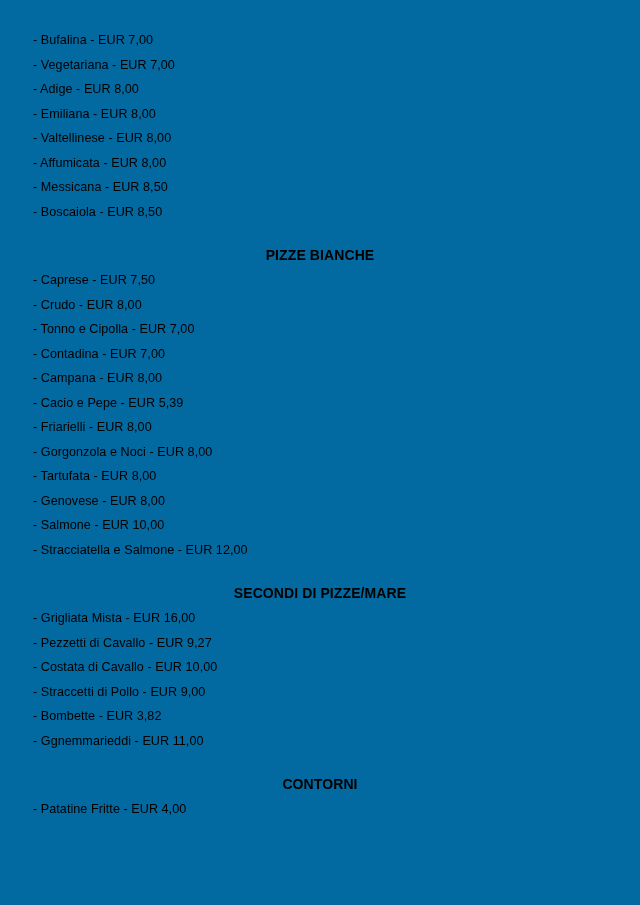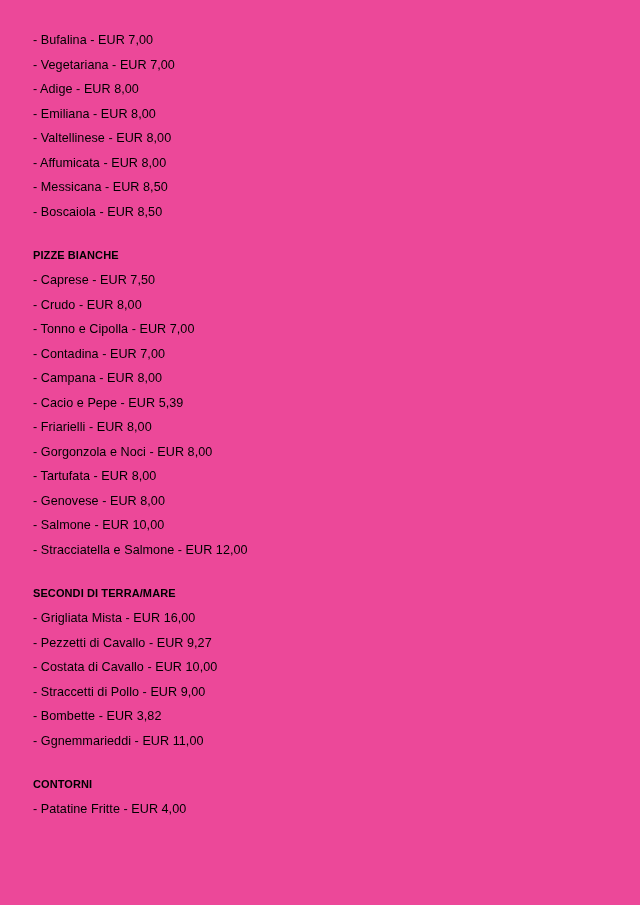--- a/index.html
+++ b/index.html
@@ -12,41 +12,42 @@
     width: 640px;
     height: 905px;
     font-family: "Liberation Sans", sans-serif;
     color: #000000;
     -webkit-font-smoothing: antialiased;
   }
   .page {
     position: relative;
     width: 640px;
     height: 905px;
-    background: #ec4899;
+    background: #0369a1;
     box-sizing: border-box;
     padding: 28px 33px 0 33px;
     overflow: hidden;
   }
   .doc-body {
     display: block;
   }
   .menu-section {
     display: block;
   }
   .menu-section + .menu-section {
     margin-top: 19px;
   }
   .section-heading {
-    font-size: 11px;
+    font-size: 14px;
     font-weight: bold;
     line-height: 24.5px;
     letter-spacing: 0.1px;
     margin: 0 0 0.5px 0;
     white-space: nowrap;
+    text-align: center;
   }
   .item-list {
     list-style: none;
     margin: 0;
     padding: 0;
   }
   .menu-item {
     font-size: 12.6px;
     font-weight: normal;
     line-height: 24.5px;
@@ -85,21 +86,21 @@
           <li class="menu-item"><span class="item-text">- Cacio e Pepe - EUR 5,39</span></li>
           <li class="menu-item"><span class="item-text">- Friarielli - EUR 8,00</span></li>
           <li class="menu-item"><span class="item-text">- Gorgonzola e Noci - EUR 8,00</span></li>
           <li class="menu-item"><span class="item-text">- Tartufata - EUR 8,00</span></li>
           <li class="menu-item"><span class="item-text">- Genovese - EUR 8,00</span></li>
           <li class="menu-item"><span class="item-text">- Salmone - EUR 10,00</span></li>
           <li class="menu-item"><span class="item-text">- Stracciatella e Salmone - EUR 12,00</span></li>
         </ul>
       </div>
       <div class="menu-section">
-        <div class="section-heading">SECONDI DI TERRA/MARE</div>
+        <div class="section-heading">SECONDI DI PIZZE/MARE</div>
         <ul class="item-list">
           <li class="menu-item"><span class="item-text">- Grigliata Mista - EUR 16,00</span></li>
           <li class="menu-item"><span class="item-text">- Pezzetti di Cavallo - EUR 9,27</span></li>
           <li class="menu-item"><span class="item-text">- Costata di Cavallo - EUR 10,00</span></li>
           <li class="menu-item"><span class="item-text">- Straccetti di Pollo - EUR 9,00</span></li>
           <li class="menu-item"><span class="item-text">- Bombette - EUR 3,82</span></li>
           <li class="menu-item"><span class="item-text">- Ggnemmarieddi - EUR 11,00</span></li>
         </ul>
       </div>
       <div class="menu-section">

